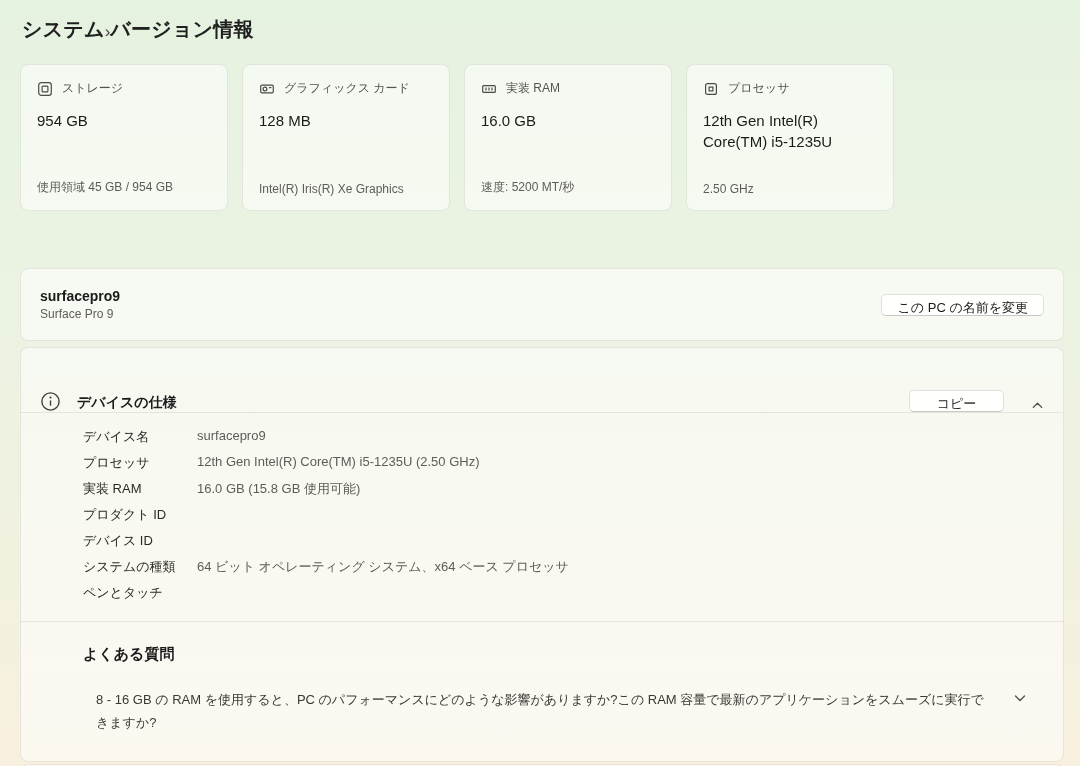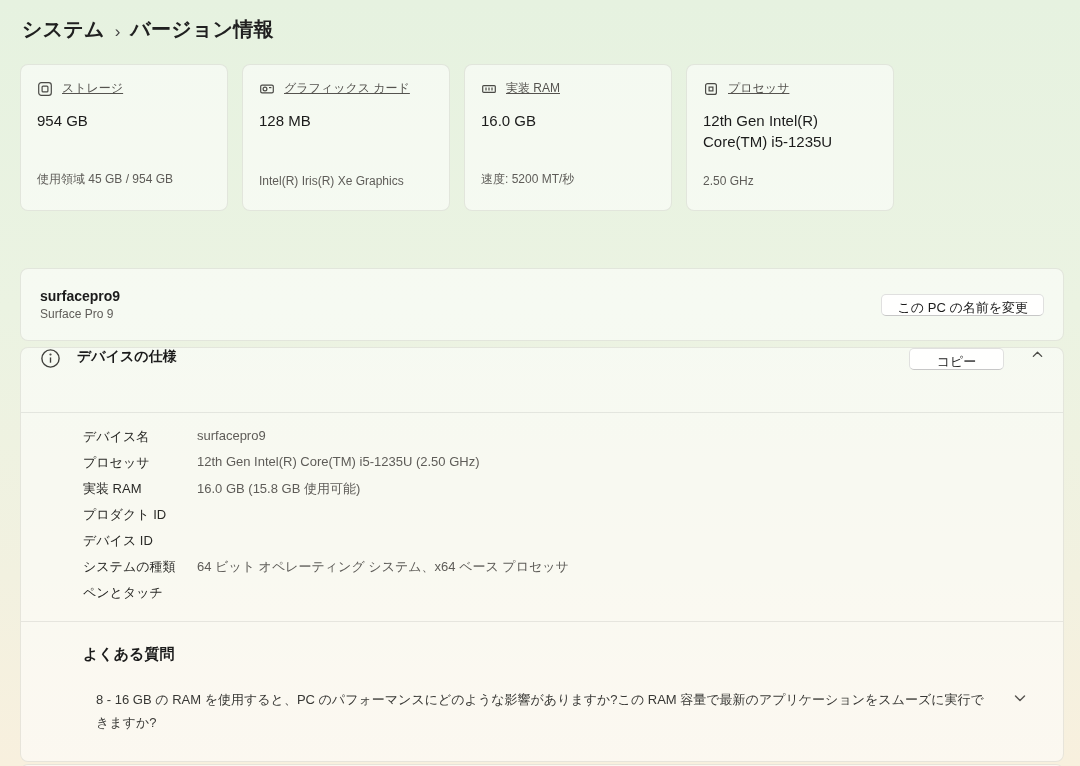--- a/index.html
+++ b/index.html
@@ -5,56 +5,56 @@
   * { margin:0; padding:0; box-sizing:border-box; }
   html,body { width:1080px; height:766px; overflow:hidden; }
   body {
     font-family:"Liberation Sans","DejaVu Sans",sans-serif;
     background:linear-gradient(180deg,#e6f2e0 0%,#ebf3e2 40%,#f2f1e0 75%,#f8f0de 100%);
     color:#1b1b1b;
   }
   .page { padding:12px 16px 0 20px; }
 
   
-  .breadcrumb { display:flex; align-items:flex-end; gap:10px; padding:4px 0 0 2px; }
+  .breadcrumb { display:flex; align-items:flex-end; gap:0; padding:4px 0 0 2px; }
   .crumb { font-size:20px; font-weight:700; color:#202020; letter-spacing:.2px; }
   .crumb.parent { cursor:pointer; }
   .crumb-sep { font-size:17px; color:#454545; font-weight:400; transform:translateY(-1px); }
 
   
   .cards-row { display:flex; gap:14px; margin-top:21px; }
   .card {
     background:rgba(255,255,255,0.55);
     border:1px solid rgba(125,125,105,0.16);
     border-radius:8px;
   }
   .info-card { width:208px; height:147px; padding:15px 16px; position:relative; }
   .info-card-head { display:flex; align-items:center; gap:9px; }
   .icon16 { width:16px; height:16px; display:inline-flex; color:#4a4a46; }
   .icon16 svg { width:16px; height:16px; }
-  .info-label { font-size:12px; color:#55534f;text-decoration:underline; }
+  .info-label { font-size:12px; color:#55534f; }
   .info-value { font-size:15px; font-weight:400; margin-top:13px; line-height:21px; color:#1b1b1b; max-width:176px; }
-  .info-detail { position:absolute; left:16px; bottom:22px; font-size:12px; color:#5e5c58; }
+  .info-detail { position:absolute; left:16px; bottom:14px; font-size:12px; color:#5e5c58; }
 
   
   .device-card { margin-top:57px; height:73px; display:flex; align-items:center; padding:0 19px; }
   .device-name { font-size:14px; font-weight:700; color:#1b1b1b; }
   .device-model { font-size:12px; color:#5e5c58; margin-top:3px; }
   .btn {
     font-family:inherit; font-size:13px; color:#1b1b1b;
     background:rgba(255,255,255,0.92);
     border:1px solid rgba(0,0,0,0.12);
     border-bottom-color:rgba(0,0,0,0.22);
     border-radius:5px; height:22px; padding:4px 15px; cursor:pointer;
   }
   .spacer { flex:1; }
 
   
   .specs-card { margin-top:6px; }
-  .specs-header { height:64px; display:flex; align-items:flex-start; padding:0 19px 0 19px; }
+  .specs-header { height:64px; display:flex; align-items:flex-end; padding:0 19px 0 19px; }
   .icon20 { width:21px; height:21px; display:inline-flex; color:#3e3e3a; }
   .icon20 svg { width:21px; height:21px; }
   .specs-title { font-size:14px; font-weight:700; margin-left:16px; }
   .copy-btn { width:95px; }
   .chev { display:inline-flex; color:#4b4b47; margin-left:27px; cursor:pointer; }
   .divider { height:1px; background:rgba(0,0,0,0.08); }
 
   .specs-rows { padding:15px 0 11px 62px; }
   .spec-row { display:flex; min-height:26px; align-items:flex-start; }
   .spec-label { width:114px; font-size:13px; color:#2a2a27; flex:none; }

